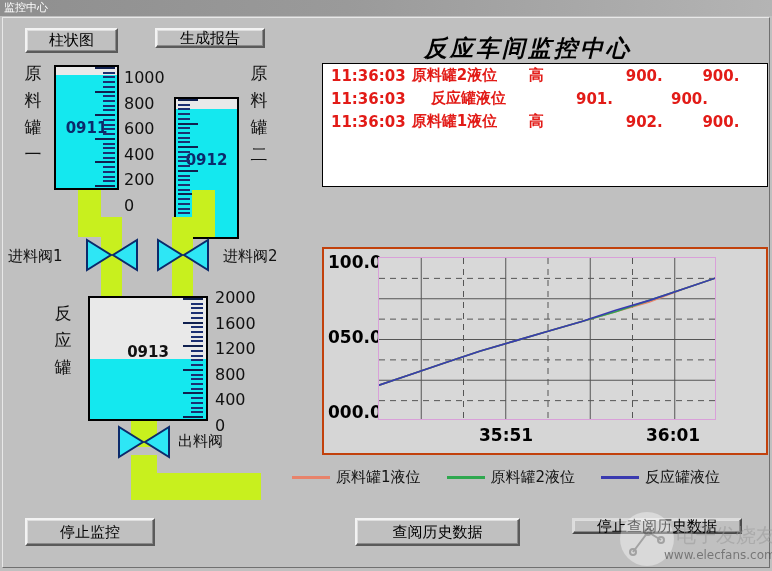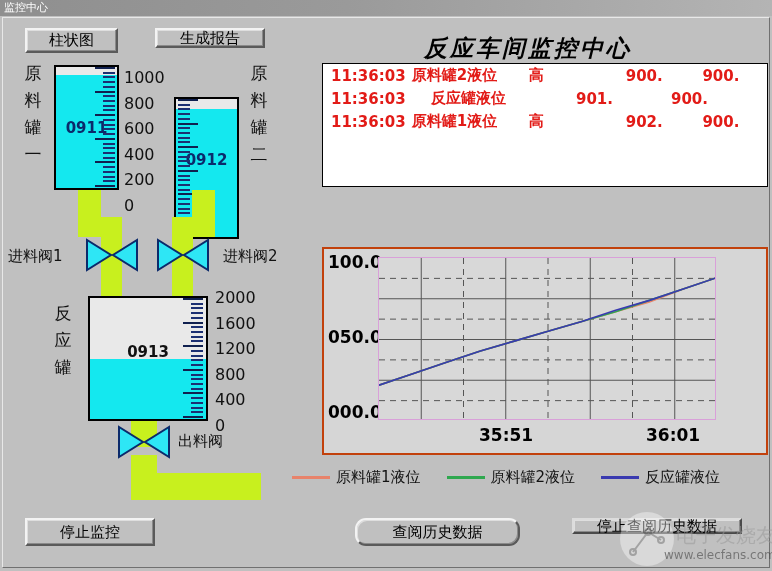--- a/index.html
+++ b/index.html
@@ -350,21 +350,21 @@
     <div class="item">
       <span class="swatch" id="sw1" style="background: rgb(47, 168, 79);"></span>
       <span class="txt">原料罐2液位</span>
     </div>
     <div class="item">
       <span class="swatch" id="sw2" style="background: rgb(58, 58, 176);"></span>
       <span class="txt">反应罐液位</span>
     </div>
   </div>
 
-  <div class="btn" style="left:355px;top:518px;width:165px;height:28px;border-radius:11px;">查阅历史数据</div>
+  <div class="btn" style="left:355px;top:518px;width:165px;height:28px;">查阅历史数据</div>
   <div class="btn dark" style="left:572px;top:518px;width:170px;height:16px;">停止查阅历史数据</div>
 
   <div class="wm" style="left:620px;top:512px;width:150px;height:56px;">
     <div class="circle"></div>
     <svg style="position:absolute;left:8px;top:8px;" width="40" height="40" viewBox="0 0 40 40">
       <line x1="5" y1="32" x2="20" y2="12" stroke="#8a8a8a" stroke-width="2"></line>
       <line x1="20" y1="12" x2="33" y2="20" stroke="#8a8a8a" stroke-width="2"></line>
       <circle cx="5" cy="32" r="3" fill="none" stroke="#8a8a8a" stroke-width="2"></circle>
       <circle cx="20" cy="12" r="3" fill="none" stroke="#8a8a8a" stroke-width="2"></circle>
       <circle cx="33" cy="20" r="3" fill="none" stroke="#8a8a8a" stroke-width="2"></circle>

